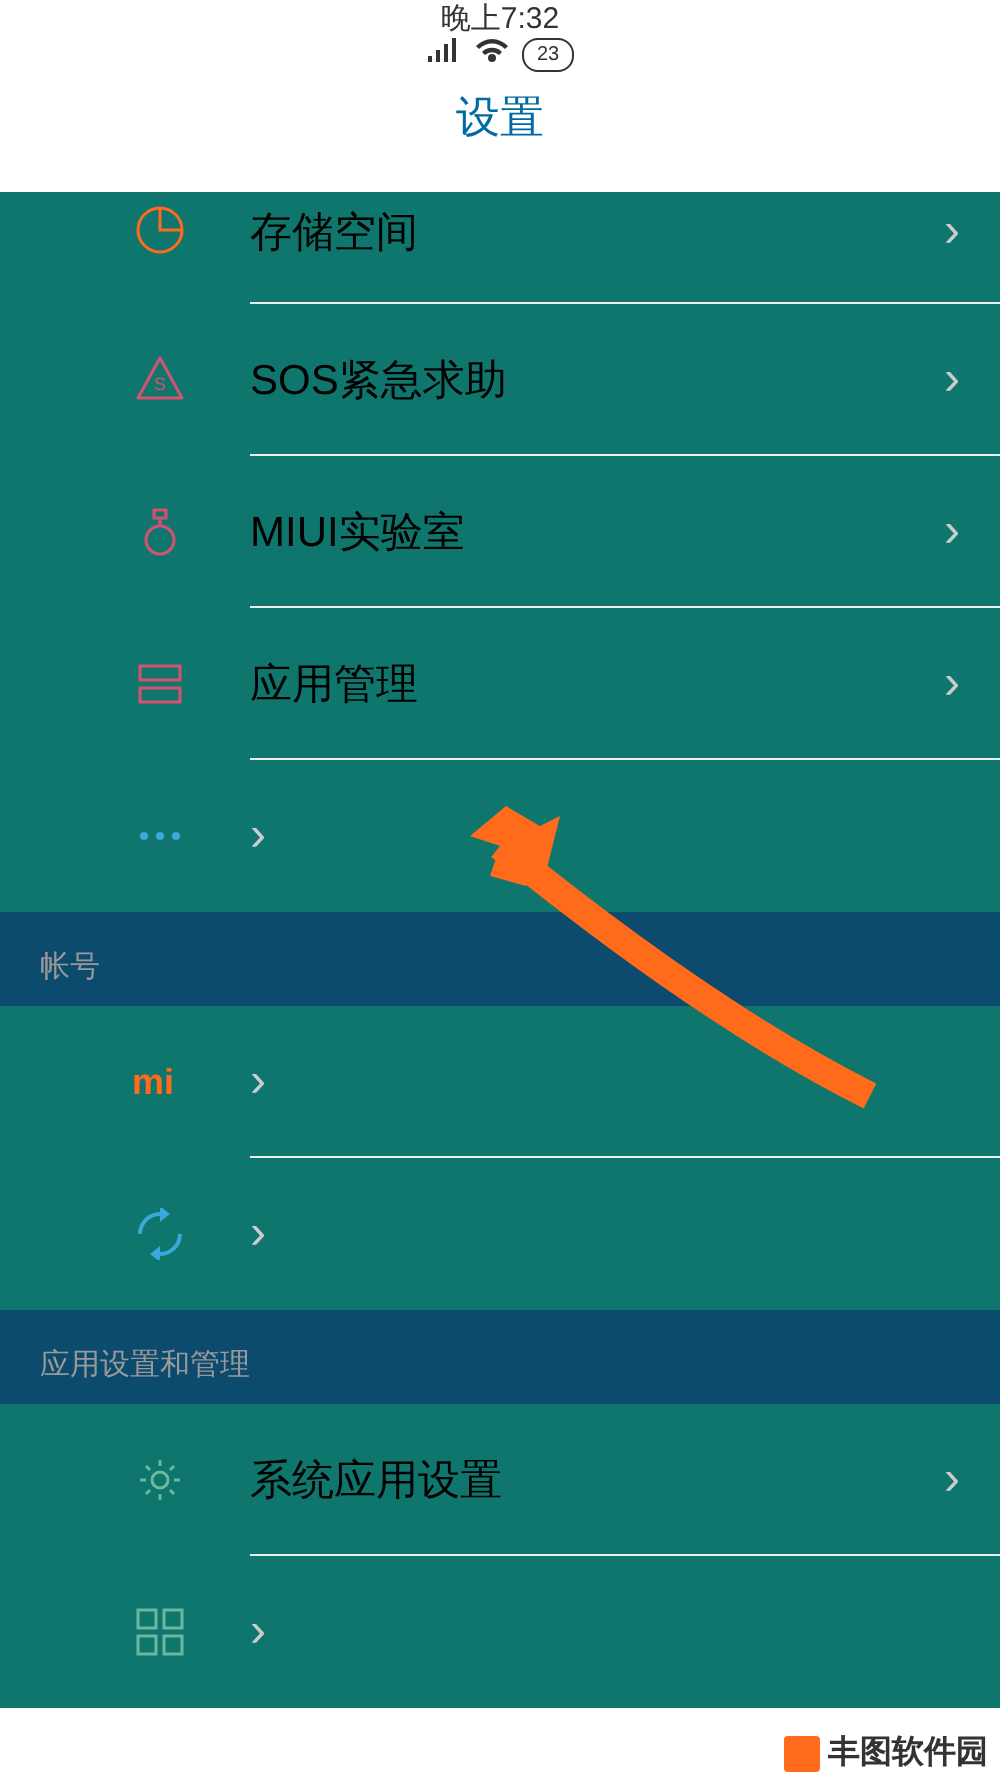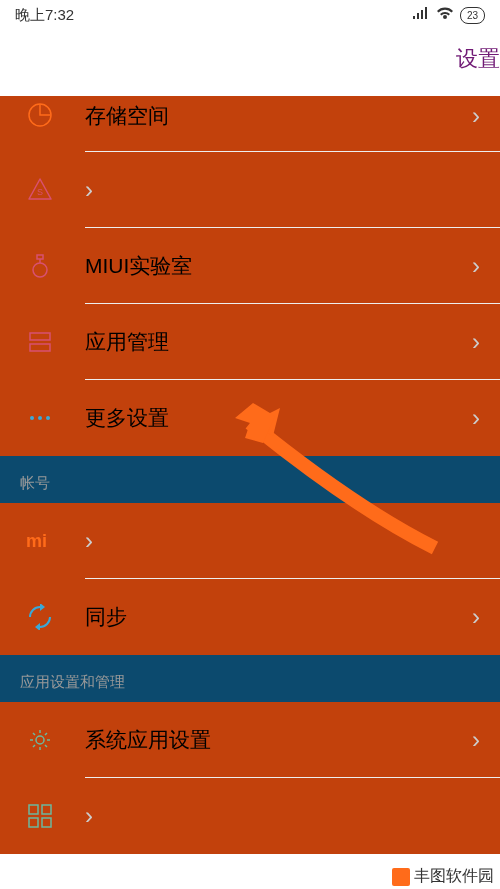--- a/index.html
+++ b/index.html
@@ -12,37 +12,38 @@
       overflow: hidden;
     }
     .status-bar {
       height: 30px;
       display: flex;
       justify-content: space-between;
       align-items: center;
       padding: 0 15px;
       font-size: 14px;
       color: #333;
+      flex-direction: column;
     }
     .status-left { font-size: 15px; }
     .status-right { display: flex; align-items: center; gap: 6px; }
     .battery-box {
       border: 1.5px solid #333;
       border-radius: 8px;
       padding: 0 6px;
       font-size: 10px;
       line-height: 15px;
     }
     .header {
-      text-align: right;
+      text-align: center;
       padding: 14px 0 22px;
       font-size: 22px;
-      color: #701a75;
-    }
-    .list { background: #c2410c; }
+      color: #0369a1;
+    }
+    .list { background: #0f766e; padding-left: 40px; }
     .item {
       display: flex;
       align-items: center;
       height: 76px;
       padding: 0 20px;
       position: relative;
     }
     .item-border::after {
       content: "";
       position: absolute;
@@ -84,21 +85,21 @@
     .watermark {
       position: absolute;
       right: 0;
       bottom: 0;
       background: #fff;
       display: flex;
       align-items: center;
       padding: 2px 6px;
       font-size: 16px;
       color: #333;
-      font-weight: 400;
+      font-weight: 700;
     }
     .watermark-logo {
       width: 18px;
       height: 18px;
       background: #ff6b1a;
       margin-right: 4px;
       border-radius: 2px;
     }
     .first-item { height: 56px !important; align-items: flex-start; padding-top: 0; }
     .first-item .icon-wrap, .first-item .label, .first-item .chevron { margin-top: 6px; }
@@ -137,20 +138,21 @@
     <span class="chevron">›</span>
   </div>
 
   <div class="item item-border">
     <span class="icon-wrap">
       <svg width="26" height="26" viewBox="0 0 26 26">
           <path d="M13 2l11 20H2z" fill="none" stroke="#d85070" stroke-width="1.5" stroke-linejoin="round"></path>
           <text x="13" y="18" text-anchor="middle" font-size="9" fill="#d85070">S</text>
         </svg>
     </span>
+    <span class="label">SOS紧急求助</span>
     <span class="chevron">›</span>
   </div>
 
   <div class="item item-border">
     <span class="icon-wrap">
       <svg width="26" height="26" viewBox="0 0 26 26">
           <circle cx="13" cy="17" r="7" fill="none" stroke="#d85070" stroke-width="1.5"></circle>
           <rect x="10" y="2" width="6" height="4" fill="none" stroke="#d85070" stroke-width="1.5"></rect>
           <line x1="13" y1="6" x2="13" y2="10" stroke="#d85070" stroke-width="1.5"></line>
         </svg>
@@ -171,21 +173,20 @@
   </div>
 
   <div class="item">
     <span class="icon-wrap">
       <svg width="26" height="8" viewBox="0 0 26 8">
           <circle cx="5" cy="4" r="2" fill="#3aa8d8"></circle>
           <circle cx="13" cy="4" r="2" fill="#3aa8d8"></circle>
           <circle cx="21" cy="4" r="2" fill="#3aa8d8"></circle>
         </svg>
     </span>
-    <span class="label">更多设置</span>
     <span class="chevron">›</span>
   </div>
 </div>
 
 <div class="section-header">帐号</div>
 
 <div class="list">
   <div class="item item-border">
     <span class="icon-wrap">
       <svg width="28" height="20" viewBox="0 0 28 20">
@@ -195,21 +196,20 @@
     <span class="chevron">›</span>
   </div>
 
   <div class="item">
     <span class="icon-wrap">
       <svg width="26" height="26" viewBox="0 0 26 26">
           <path d="M4 13a9 9 0 019-9v3l5-4-5-4v3A11 11 0 002 13z" fill="#3aa8d8"></path>
           <path d="M22 13a9 9 0 01-9 9v-3l-5 4 5 4v-3a11 11 0 0011-11z" fill="#3aa8d8"></path>
         </svg>
     </span>
-    <span class="label">同步</span>
     <span class="chevron">›</span>
   </div>
 </div>
 
 <div class="section-header">应用设置和管理</div>
 
 <div class="list">
   <div class="item item-border">
     <span class="icon-wrap">
       <svg width="26" height="26" viewBox="0 0 26 26">

